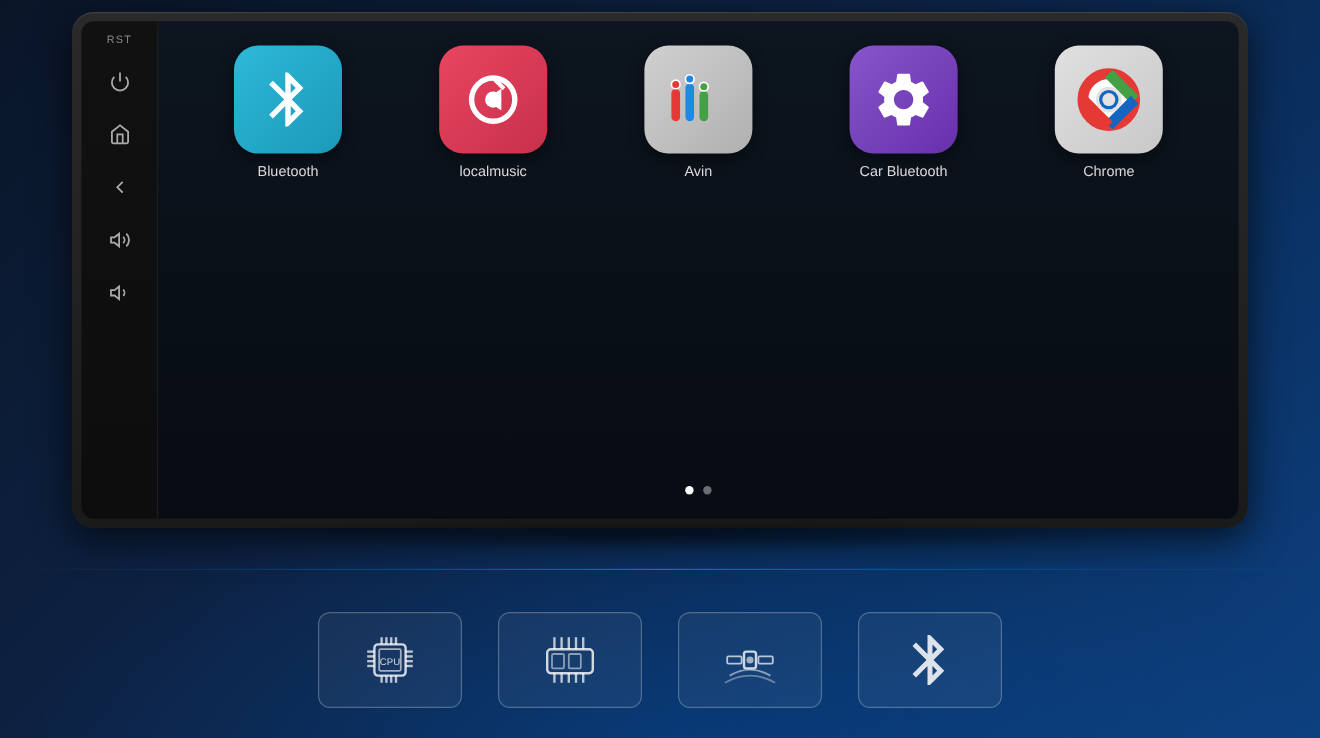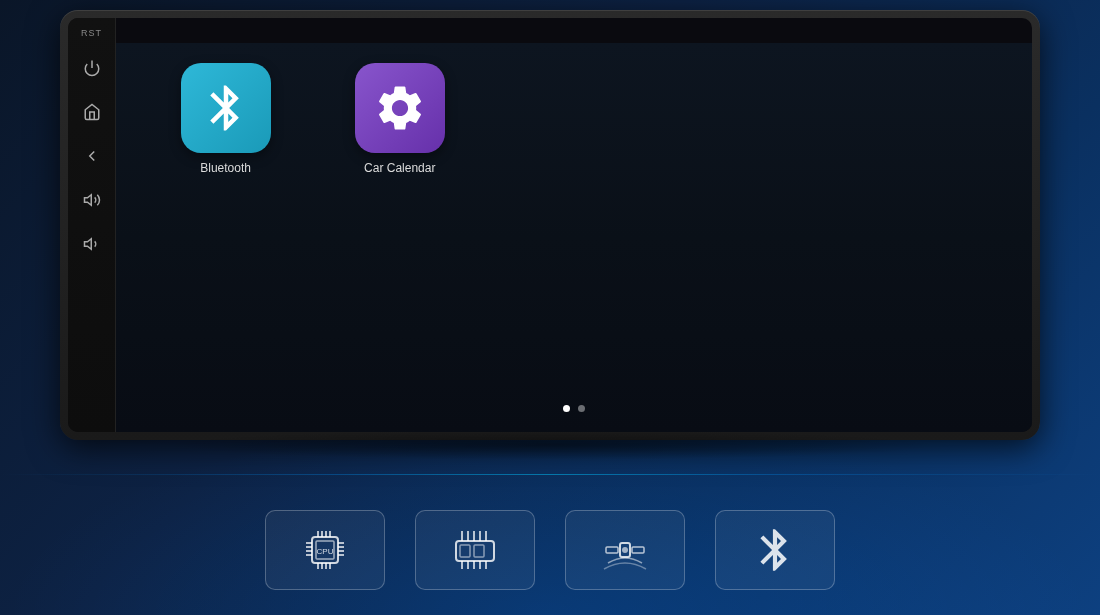--- a/index.html
+++ b/index.html
@@ -46,21 +46,21 @@
       background: #0a0a0f;
       border-radius: 10px;
       height: 100%;
       display: flex;
       overflow: hidden;
       position: relative;
     }
 
     
     .sidebar {
-      width: 48px;
+      width: 64px;
       background: linear-gradient(180deg, #111 0%, #0d0d0d 100%);
       display: flex;
       flex-direction: column;
       align-items: center;
       padding: 10px 0;
       gap: 8px;
       border-right: 1px solid #222;
       flex-shrink: 0;
     }
 
@@ -85,21 +85,20 @@
     }
 
     
     .main-content {
       flex: 1;
       background: linear-gradient(180deg, #0d1520 0%, #0a1018 50%, #080c14 100%);
       display: flex;
       flex-direction: column;
       padding: 20px 30px 15px;
       position: relative;
-      margin-top: 25px;
     }
 
     
     .app-grid {
       display: grid;
       grid-template-columns: repeat(5, 1fr);
       grid-template-rows: repeat(2, 1fr);
       gap: 20px 15px;
       flex: 1;
     }
@@ -310,36 +309,79 @@
 
           <div class="app-item">
             <div class="app-icon-wrapper icon-bluetooth">
               <svg viewBox="0 0 24 24" fill="white">
                 <path d="M17.71 7.71L12 2h-1v7.59L6.41 5 5 6.41 10.59 12 5 17.59 6.41 19 11 14.41V22h1l5.71-5.71-4.3-4.29 4.3-4.29zM13 5.83l1.88 1.88L13 9.59V5.83zm1.88 10.46L13 18.17v-3.76l1.88 1.88z"></path>
               </svg>
             </div>
             <span class="app-label">Bluetooth</span>
           </div>
 
-
-
-
-
+          <div class="app-item">
+            <div class="app-icon-wrapper icon-localmusic">
+              <svg viewBox="0 0 24 24" fill="white">
+                <circle cx="12" cy="12" r="8" fill="none" stroke="white" stroke-width="2"></circle>
+                <circle cx="12" cy="12" r="3" fill="white"></circle>
+                <path d="M12 4 L16 8 L12 4" stroke="white" stroke-width="1.5" fill="none"></path>
+                <polygon points="9,12 15,8 15,16" fill="white"></polygon>
+              </svg>
+            </div>
+            <span class="app-label">localmusic</span>
+          </div>
+
+
+
+
+          <div class="app-item">
+            <div class="app-icon-wrapper icon-avin">
+              <svg viewBox="0 0 60 60">
+
+                <rect x="5" y="20" width="8" height="30" rx="4" fill="#e53935"></rect>
+                <rect x="18" y="15" width="8" height="35" rx="4" fill="#1e88e5"></rect>
+                <rect x="31" y="22" width="8" height="28" rx="4" fill="#43a047"></rect>
+                <circle cx="9" cy="16" r="4" fill="#e53935" stroke="white" stroke-width="1.5"></circle>
+                <circle cx="22" cy="11" r="4" fill="#1e88e5" stroke="white" stroke-width="1.5"></circle>
+                <circle cx="35" cy="18" r="4" fill="#43a047" stroke="white" stroke-width="1.5"></circle>
+              </svg>
+            </div>
+            <span class="app-label">Avin</span>
+          </div>
 
 
 
           <div class="app-item">
             <div class="app-icon-wrapper icon-carsettings">
               <svg viewBox="0 0 24 24" fill="white">
                 <path d="M19.14,12.94c0.04-0.3,0.06-0.61,0.06-0.94c0-0.32-0.02-0.64-0.07-0.94l2.03-1.58c0.18-0.14,0.23-0.41,0.12-0.61 l-1.92-3.32c-0.12-0.22-0.37-0.29-0.59-0.22l-2.39,0.96c-0.5-0.38-1.03-0.7-1.62-0.94L14.4,2.81c-0.04-0.24-0.24-0.41-0.48-0.41 h-3.84c-0.24,0-0.43,0.17-0.47,0.41L9.25,5.35C8.66,5.59,8.12,5.92,7.63,6.29L5.24,5.33c-0.22-0.08-0.47,0-0.59,0.22L2.74,8.87 C2.62,9.08,2.66,9.34,2.86,9.48l2.03,1.58C4.84,11.36,4.8,11.69,4.8,12s0.02,0.64,0.07,0.94l-2.03,1.58 c-0.18,0.14-0.23,0.41-0.12,0.61l1.92,3.32c0.12,0.22,0.37,0.29,0.59,0.22l2.39-0.96c0.5,0.38,1.03,0.7,1.62,0.94l0.36,2.54 c0.05,0.24,0.24,0.41,0.48,0.41h3.84c0.24,0,0.44-0.17,0.47-0.41l0.36-2.54c0.59-0.24,1.13-0.56,1.62-0.94l2.39,0.96 c0.22,0.08,0.47,0,0.59-0.22l1.92-3.32c0.12-0.22,0.07-0.47-0.12-0.61L19.14,12.94z M12,15.6c-1.98,0-3.6-1.62-3.6-3.6 s1.62-3.6,3.6-3.6s3.6,1.62,3.6,3.6S13.98,15.6,12,15.6z"></path>
               </svg>
             </div>
-            <span class="app-label">Car Calendar</span>
+            <span class="app-label">Car Bluetooth</span>
           </div>
 
+          <div class="app-item">
+            <div class="app-icon-wrapper icon-chrome">
+              <svg viewBox="0 0 60 60">
+                <circle cx="30" cy="30" r="24" fill="white"></circle>
+
+                <circle cx="30" cy="30" r="24" fill="none" stroke="#e53935" stroke-width="10"></circle>
+
+                <path d="M30 6 L54 30" stroke="#43a047" stroke-width="10" fill="none"></path>
+                <path d="M54 30 L30 54" stroke="#1565c0" stroke-width="10" fill="none"></path>
+                <path d="M30 54 L6 30" stroke="#e53935" stroke-width="10" fill="none"></path>
+
+                <circle cx="30" cy="30" r="12" fill="#e3e3e3"></circle>
+                <circle cx="30" cy="30" r="9" fill="#1565c0"></circle>
+                <circle cx="30" cy="30" r="6" fill="#e3e3e3"></circle>
+              </svg>
+            </div>
+            <span class="app-label">Chrome</span>
+          </div>
 
         </div>
 
         <div class="page-indicators">
           <div class="page-dot active"></div>
           <div class="page-dot inactive"></div>
         </div>
       </div>
 
     </div>

